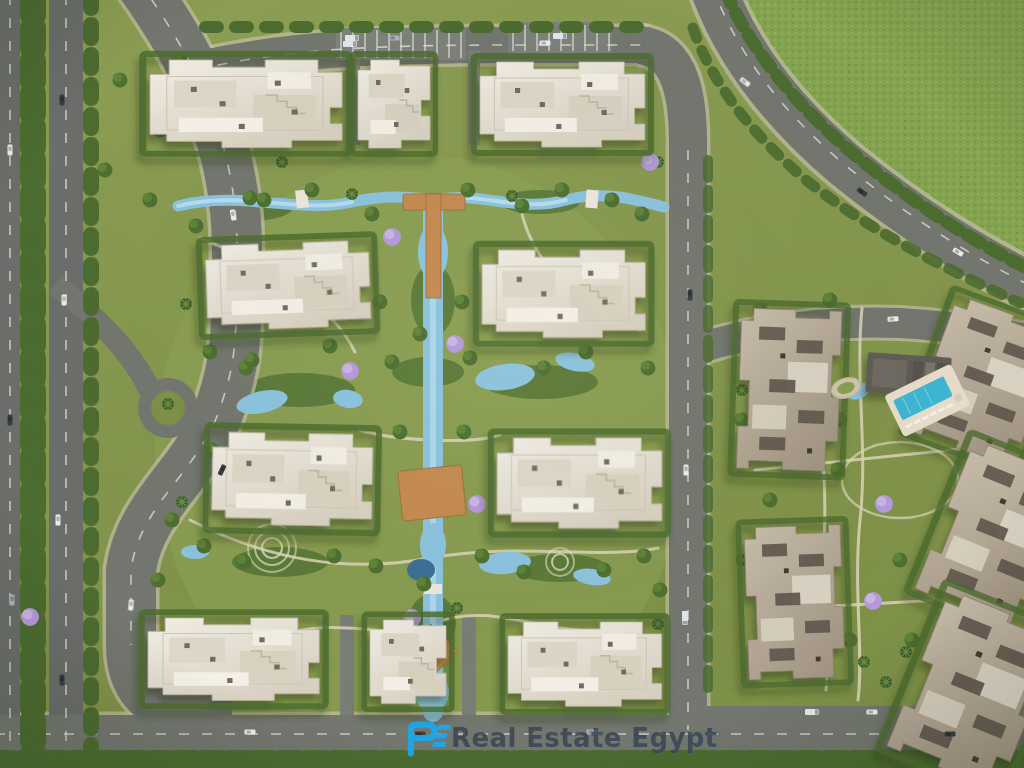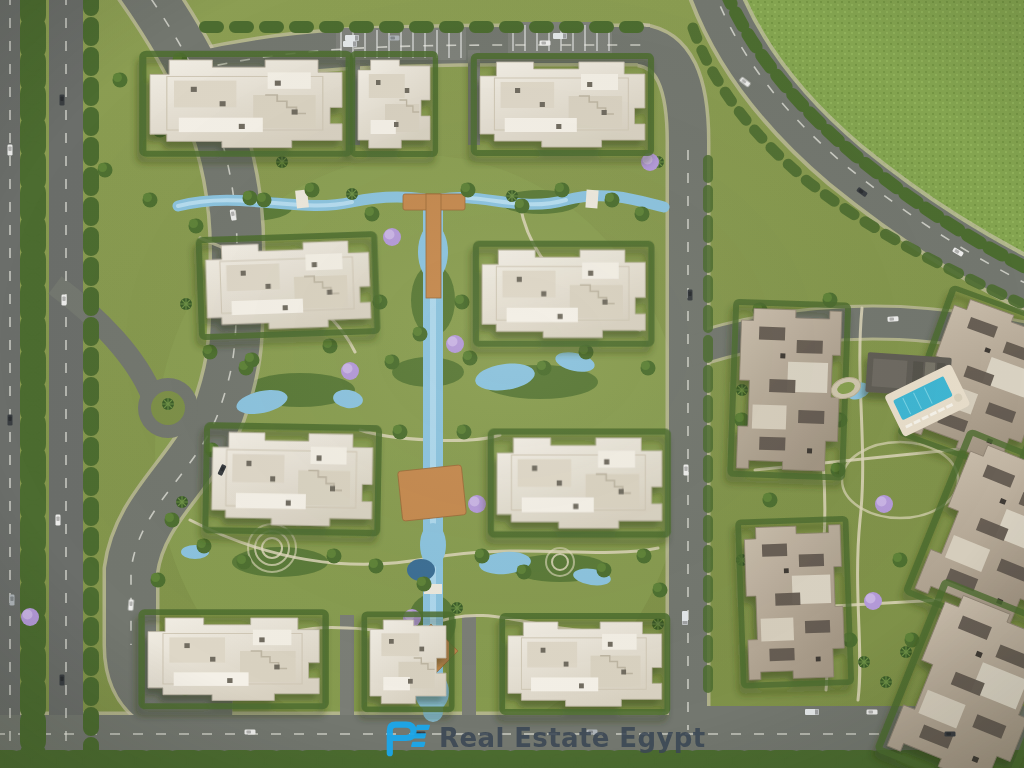--- a/index.html
+++ b/index.html
@@ -6,21 +6,21 @@
   .stage{position:relative;width:1024px;height:768px;overflow:hidden;background:#85974E;
          font-family:"Liberation Sans",sans-serif;}
   .scene{position:absolute;left:0;top:0;width:1024px;height:768px;display:block;}
   .curb{fill:none;stroke:#C9C2AC;opacity:.65;}
   .road{fill:none;stroke:#73776F;}
   .hwy{fill:none;stroke:#6B6E6A;}
   .dash{fill:none;stroke:#ECECE4;stroke-width:1.6;stroke-dasharray:10 13;opacity:.7;}
   .walk{fill:none;stroke:#DCD5B8;stroke-width:3;opacity:.85;stroke-linecap:round;}
   .shrub{fill:#567736;opacity:.9;}
   .bushrow{fill:none;stroke:#4C6C30;stroke-linecap:round;}
-  .watermark{position:absolute;left:380px;top:719px;display:flex;align-items:center;gap:9px;opacity:.95;}
+  .watermark{position:absolute;left:401px;top:719px;display:flex;align-items:center;opacity:.95;}
   .wm-text{font-size:26px;font-weight:600;letter-spacing:.4px;color:#3B4754;opacity:.93;
            font-family:"DejaVu Sans","Liberation Sans",sans-serif;}
 </style>
 </head>
 <body>
 
 <div class="stage">
 <svg class="scene" viewBox="0 0 1024 768">
   <defs>
     <linearGradient id="gndGrad" x1="0" y1="0" x2="0.3" y2="1">

